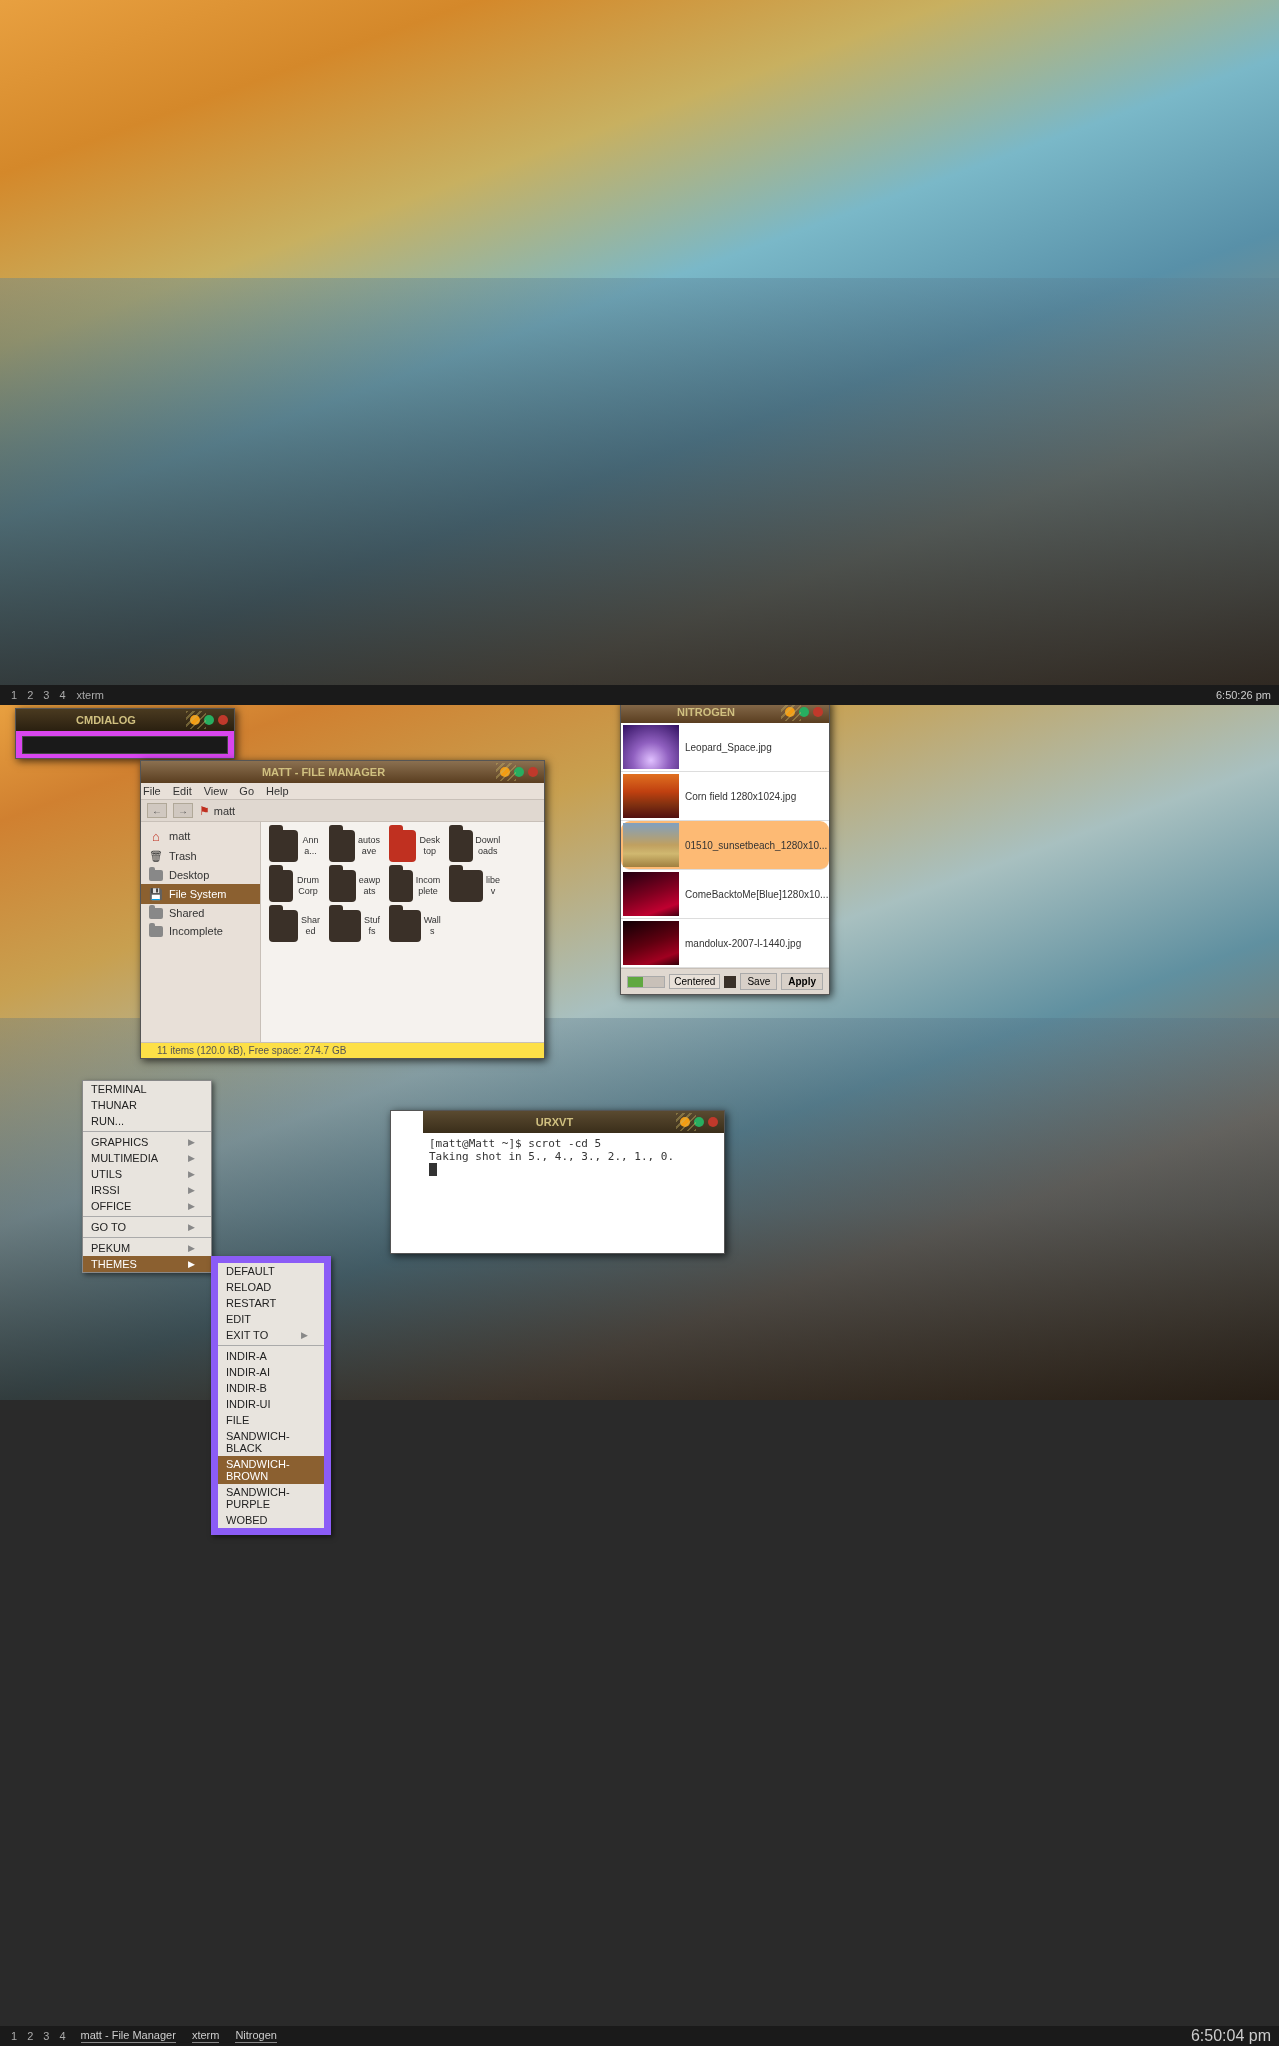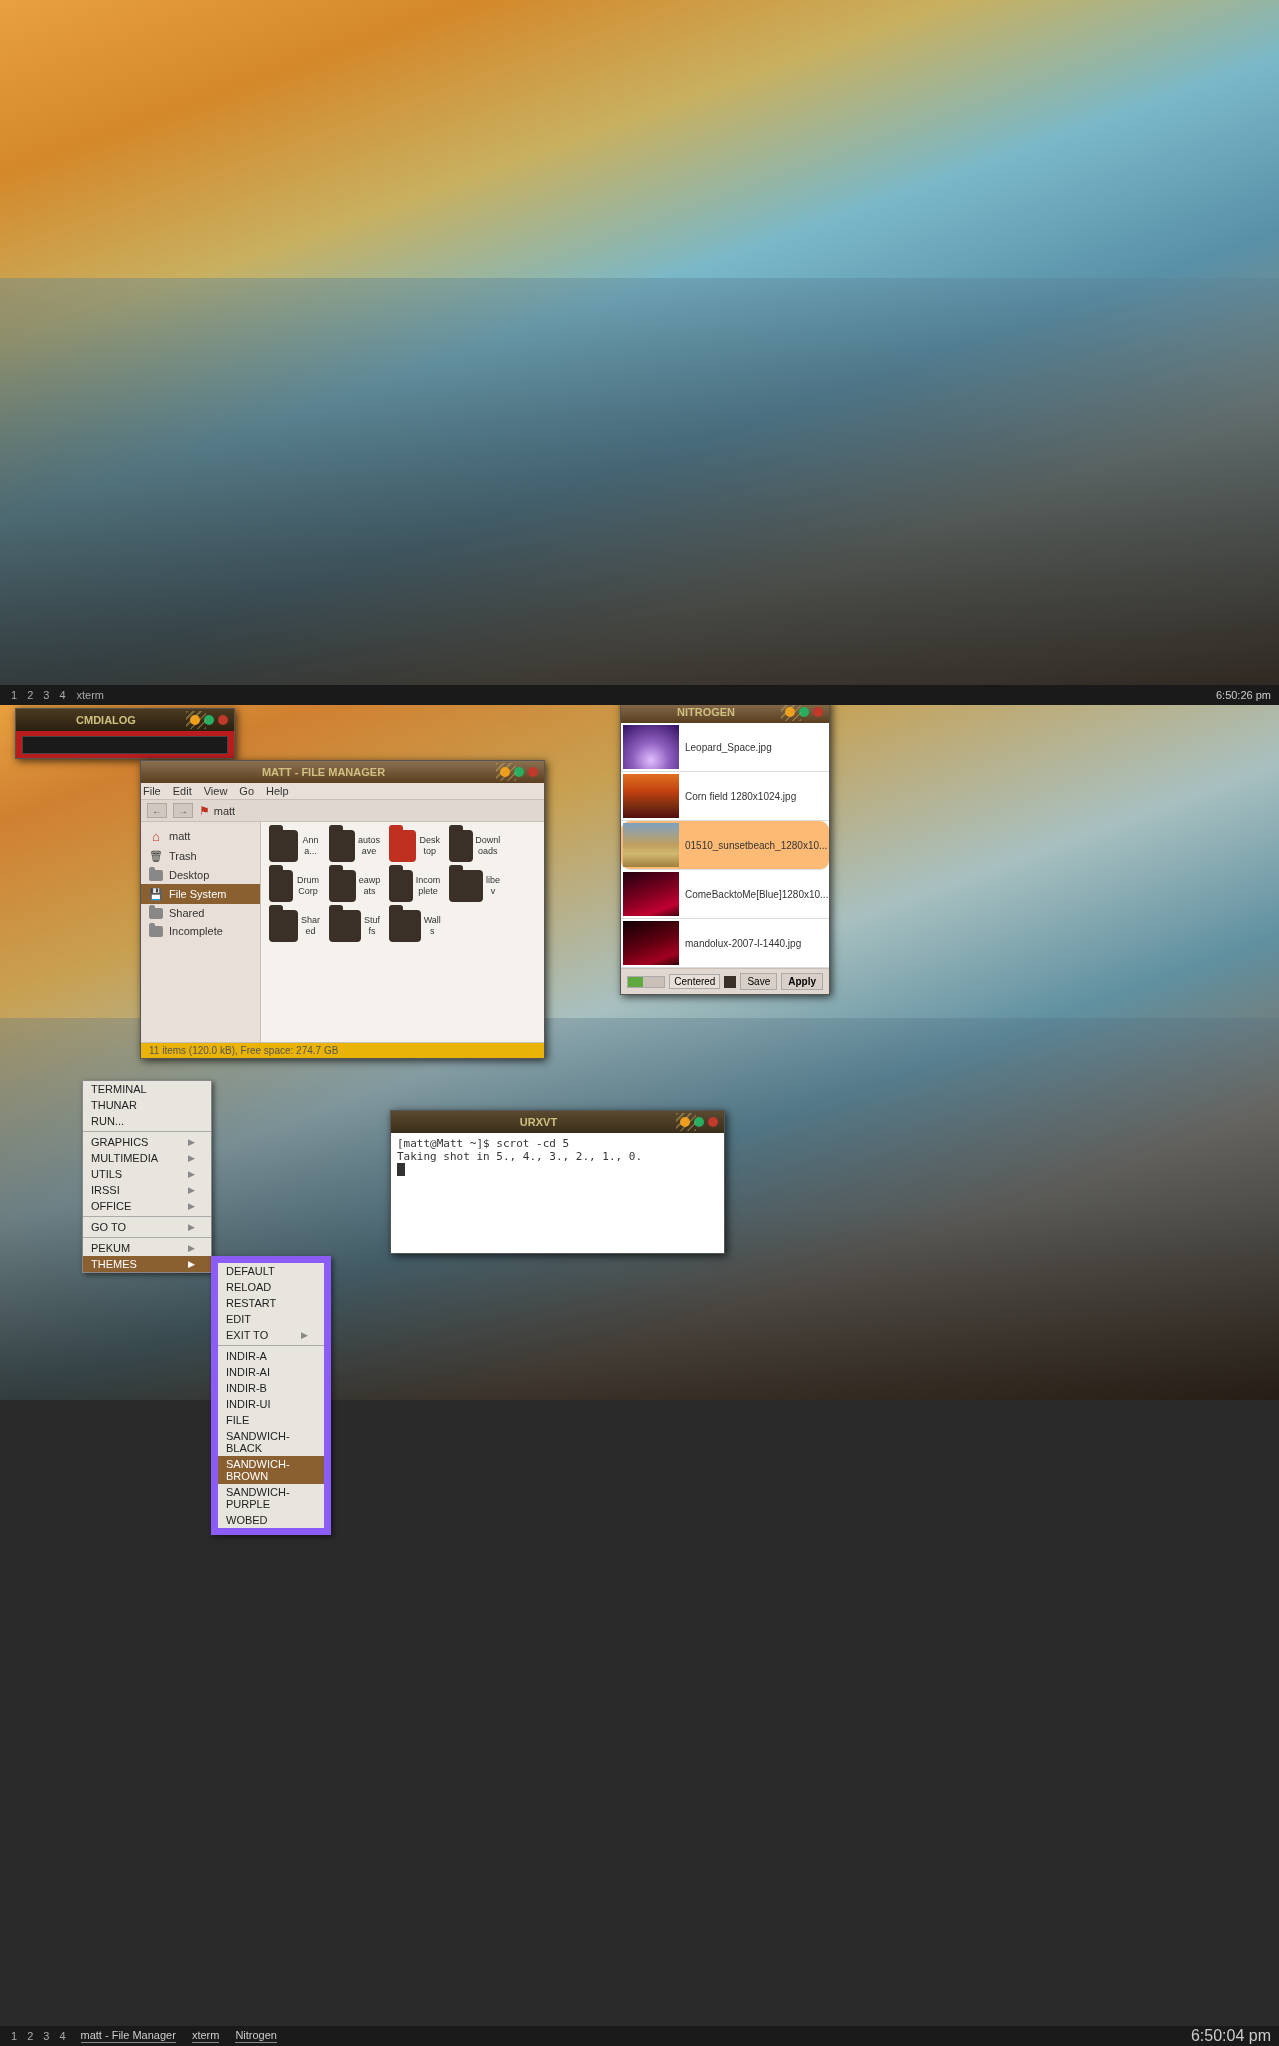--- a/index.html
+++ b/index.html
@@ -153,21 +153,21 @@
     }
     .win-btn.close { background: #c0392b; }
     .win-btn.min { background: #f39c12; }
     .win-btn.max { background: #27ae60; }
 
     
     .cmdialog-window {
       top: 708px;
       left: 15px;
       width: 220px;
-      background: #b91c1c;
+      background: #d946ef;
     }
     .cmdialog-window .window-titlebar {
       background: linear-gradient(to bottom, #4a3a20 0%, #2a2010 100%);
     }
     .cmdialog-input {
       padding: 4px 6px;
     }
     .cmdialog-input input {
       width: 100%;
       background: #1a1a1a;
@@ -305,23 +305,23 @@
     }
     .fm-folder-icon.special::before { background: #c03020; }
     .fm-item-label {
       font-size: 9px;
       color: #333;
       text-align: center;
       word-break: break-word;
       line-height: 1.2;
     }
     .fm-statusbar {
-      background: #eab308;
+      background: #fde047;
       border-top: 1px solid #c8c0b8;
-      padding: 2px 8px;
+      padding: 2px 16px;
       font-size: 10px;
       color: #555;
     }
 
     
     .nitrogen-window {
       top: 700px;
       left: 620px;
       width: 210px;
       background: #f0ede8;
@@ -457,20 +457,21 @@
       box-shadow: 2px 2px 5px rgba(0,0,0,0.5);
       min-width: 120px;
     }
 
     
     .terminal-window {
       top: 1110px;
       left: 390px;
       width: 335px;
       background: #fff;
+      padding-left: 32px;
     }
     .terminal-window .window-titlebar {
       background: linear-gradient(to bottom, #5a4a30 0%, #3a2e1a 100%);
     }
     .terminal-body {
       background: #fff;
       padding: 4px 6px;
       font-family: monospace;
       font-size: 11px;
       color: #333;

